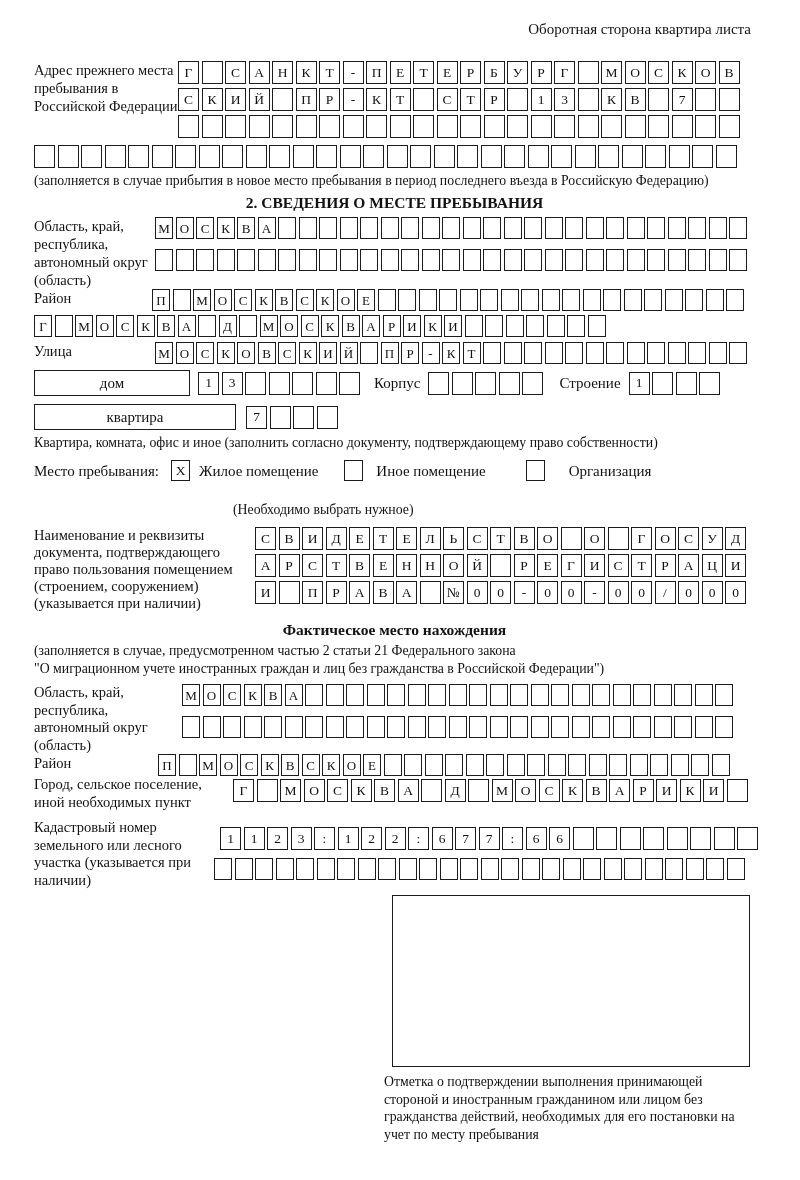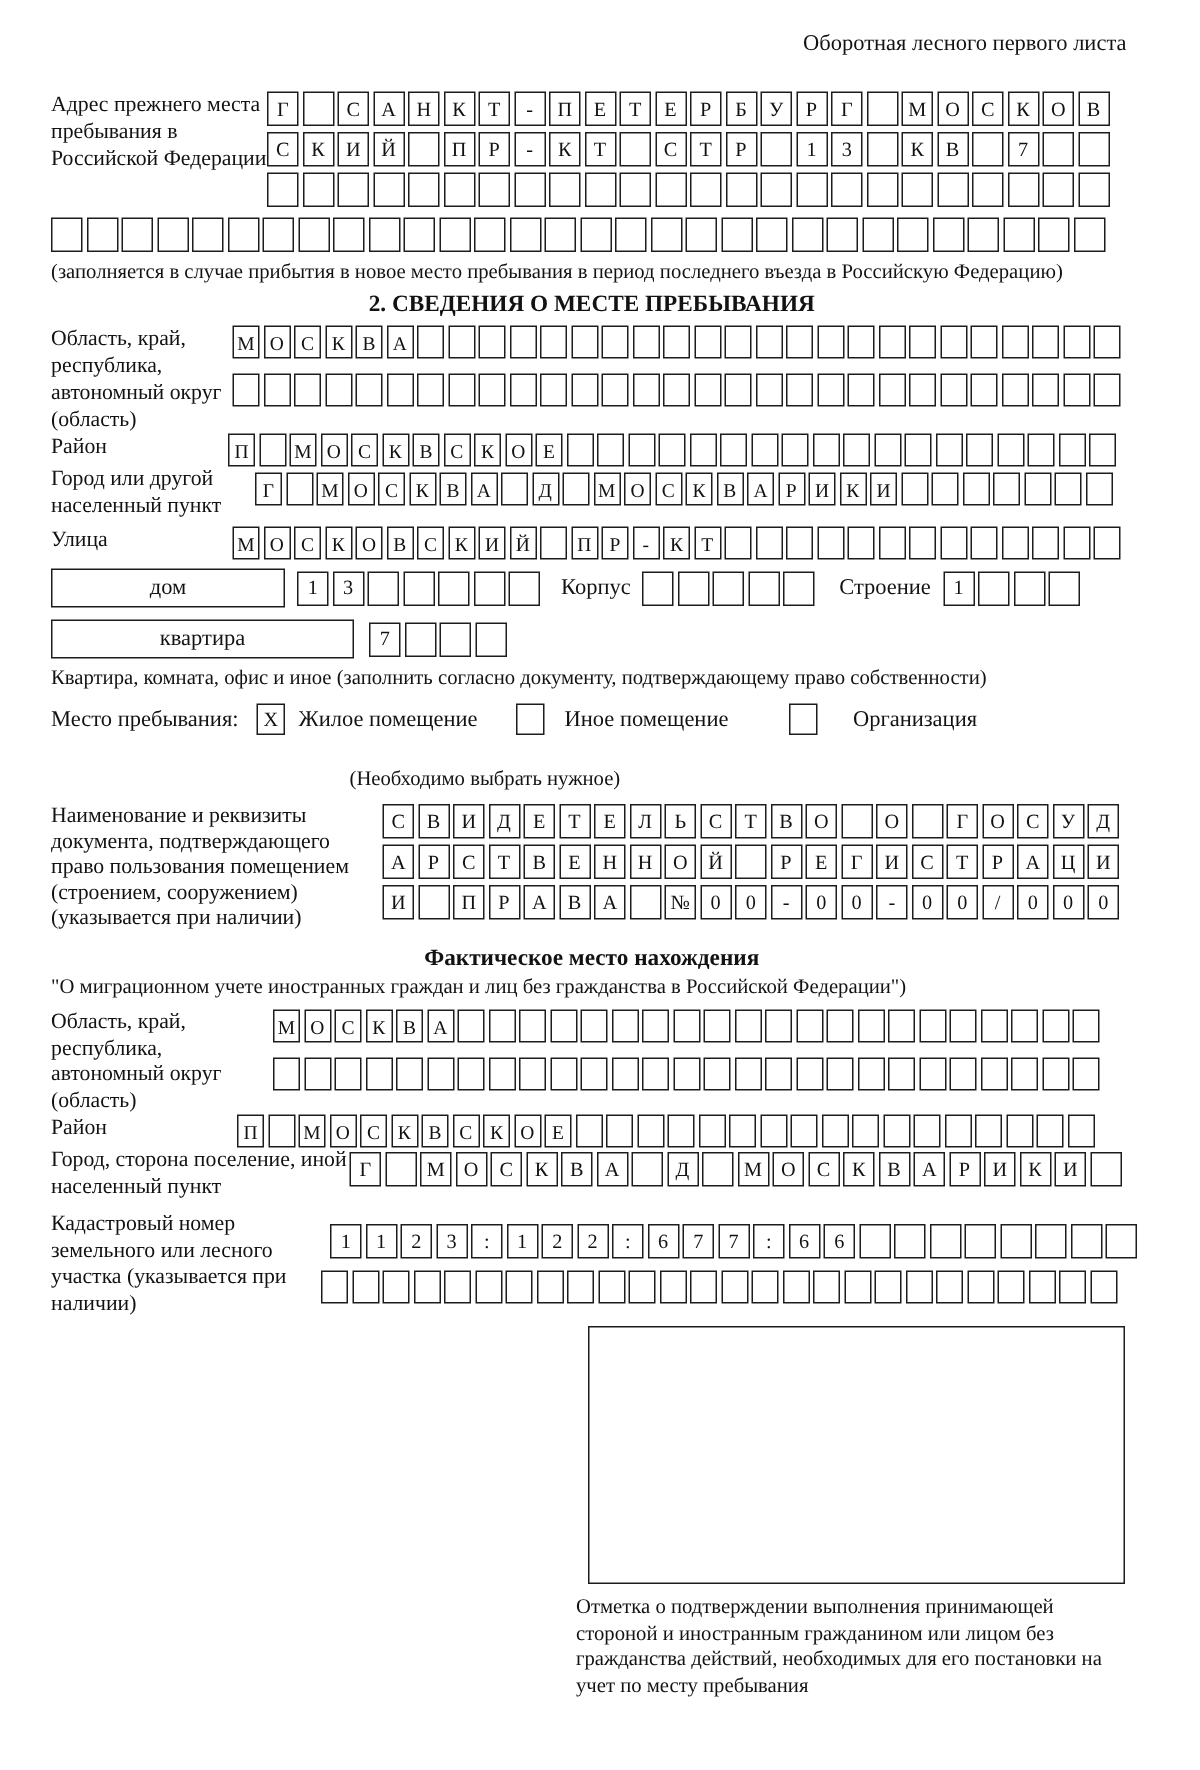--- a/index.html
+++ b/index.html
@@ -38,21 +38,21 @@
     font-size:13.5px; background:#fff;
   }
   .inline { display:flex; align-items:center; }
   .stamp-box { border:1.6px solid #1c1c1c; width:358px; height:172px; background:#fff; }
 </style>
 </head>
 <body>
 
 <div class="page">
 
-  <div class="side-note">Оборотная лесного первого листа</div>
+  <div class="side-note">Оборотная сторона квартира листа</div>
 
   <div class="field" style="margin-top:22px">
     <div class="label" style="width:144px">Адрес прежнего места пребывания в Российской Федерации</div>
     <div class="rows" style="gap:4px">
       <div class="cells">
           <span class="cell">Г</span>
           <span class="cell"></span>
           <span class="cell">С</span>
           <span class="cell">А</span>
           <span class="cell">Н</span>
@@ -263,21 +263,20 @@
         <span class="cell"></span>
         <span class="cell"></span>
         <span class="cell"></span>
         <span class="cell"></span>
         <span class="cell"></span>
         <span class="cell"></span>
       </div>
   </div>
 
   <div class="field" style="margin-top:4px">
-    <div class="label" style="width:136px; margin-top:-5px">Город или другой населенный пункт</div>
     <div class="cells sm">
         <span class="cell">Г</span>
         <span class="cell"></span>
         <span class="cell">М</span>
         <span class="cell">О</span>
         <span class="cell">С</span>
         <span class="cell">К</span>
         <span class="cell">В</span>
         <span class="cell">А</span>
         <span class="cell"></span>
@@ -457,20 +456,21 @@
           <span class="cell">0</span>
           <span class="cell">/</span>
           <span class="cell">0</span>
           <span class="cell">0</span>
           <span class="cell">0</span>
         </div>
     </div>
   </div>
 
   <div class="sec-title" style="margin-top:8px">Фактическое место нахождения</div>
+  <div class="caption center" style="margin-top:2px">(заполняется в случае, предусмотренном частью 2 статьи 21 Федерального закона</div>
   <div class="caption center">"О миграционном учете иностранных граждан и лиц без гражданства в Российской Федерации")</div>
 
   <div class="field" style="margin-top:6px">
     <div class="label" style="width:148px; line-height:17.5px">Область, край, республика, автономный округ (область)</div>
     <div class="rows" style="gap:10px">
       <div class="cells sm">
           <span class="cell">М</span>
           <span class="cell">О</span>
           <span class="cell">С</span>
           <span class="cell">К</span>
@@ -558,21 +558,21 @@
         <span class="cell"></span>
         <span class="cell"></span>
         <span class="cell"></span>
         <span class="cell"></span>
         <span class="cell"></span>
         <span class="cell"></span>
       </div>
   </div>
 
   <div class="field" style="margin-top:3px">
-    <div class="label" style="width:199px; margin-top:-4px">Город, сторона поселение, иной населенный пункт</div>
+    <div class="label" style="width:199px; margin-top:-4px">Город, сельское поселение, иной необходимых пункт</div>
     <div class="cells">
         <span class="cell">Г</span>
         <span class="cell"></span>
         <span class="cell">М</span>
         <span class="cell">О</span>
         <span class="cell">С</span>
         <span class="cell">К</span>
         <span class="cell">В</span>
         <span class="cell">А</span>
         <span class="cell"></span>

